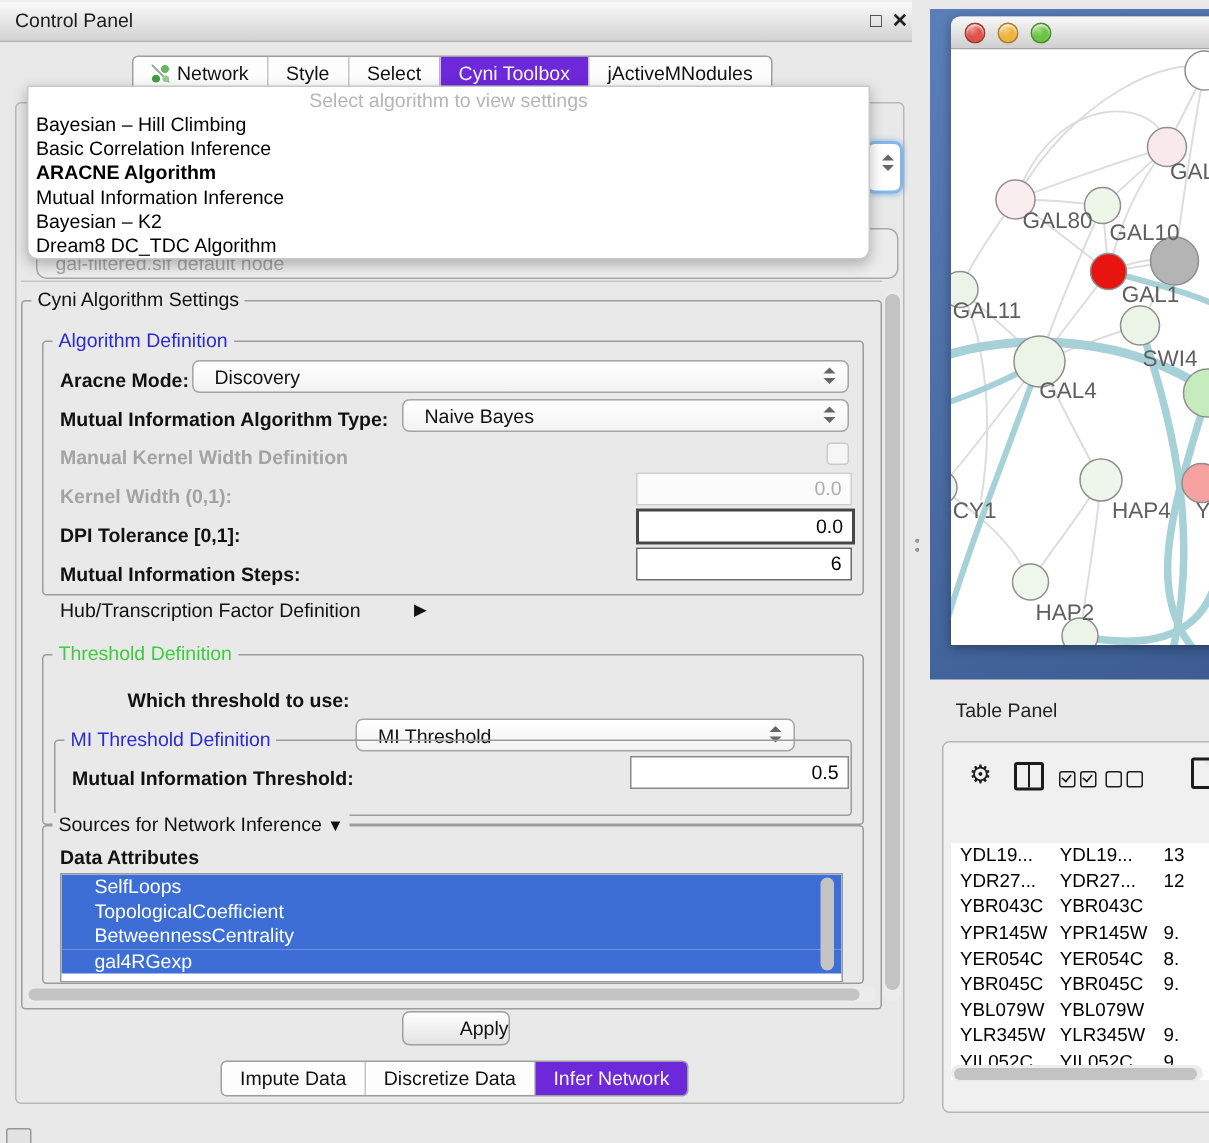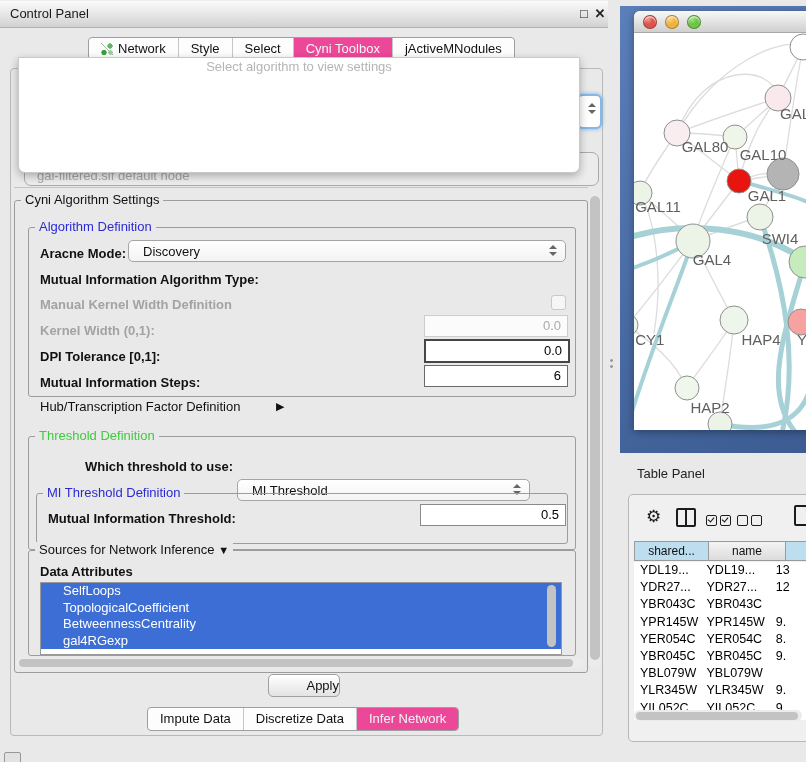--- a/index.html
+++ b/index.html
@@ -9,21 +9,21 @@
   
   .titlebar{left:0;top:4;width:608px;height:26px;background:linear-gradient(#fbfbfb,#d2d2d2);
             border-top:1px solid #eee;border-bottom:1px solid #b2b2b2;}
   .titlebar .t{position:absolute;left:10px;top:0;line-height:26px;font-size:13px;color:#1a1a1a;}
   .winbtn{position:absolute;top:0;width:16px;line-height:26px;text-align:center;font-size:13px;color:#222;font-weight:bold;cursor:default;}
   
   .tabbar{display:flex;align-items:stretch;height:22px;background:#fdfdfd;border:1px solid #9e9e9e;
           border-radius:4px;overflow:hidden;line-height:22px;}
   .tab{display:flex;align-items:center;gap:5px;padding:0 12px;font-size:13px;color:#111;border-left:1px solid #c6c6c6;white-space:nowrap;}
   .tab:first-child{border-left:none;}
-  .tab.active{background:#ec4899;color:#f4f4f4;}
+  .tab.active{background:#6d28d9;color:#f4f4f4;}
   .net-icon{width:12px;height:12px;display:inline-block;background:
     radial-gradient(circle at 3px 9.5px,#3f9e3f 2.4px,transparent 2.9px),
     radial-gradient(circle at 9px 3px,#62b562 2.4px,transparent 2.9px),
     radial-gradient(circle at 9.5px 9.5px,#9acb9a 2px,transparent 2.5px),
     linear-gradient(45deg,transparent 46%,#9bb59b 46%,#9bb59b 54%,transparent 54%);}
   
   .content-border{left:10px;top:68px;width:591px;height:666px;border:1px solid #b9b9b9;border-radius:4px;}
   
   .popup{left:18px;top:57px;width:560px;height:114px;background:#fff;border:1px solid #c9c9c9;
          border-radius:0 0 7px 7px;box-shadow:0 3px 9px rgba(0,0,0,0.28);z-index:50;overflow:hidden;}
@@ -127,40 +127,55 @@
       </span>
   </div>
   <div class="abs group-endline"></div>
 
   <div class="abs ghost-combo">
     <span>gal-filtered.sif default node</span>
   </div>
 
   <div class="abs popup">
     <div class="p-prompt">Select algorithm to view settings</div>
+    <div id="dd-options">
+        <div class="p-item">Bayesian – Hill Climbing</div>
+        <div class="p-item">Basic Correlation Inference</div>
+        <div class="p-item bold">ARACNE Algorithm</div>
+        <div class="p-item">Mutual Information Inference</div>
+        <div class="p-item">Bayesian – K2</div>
+        <div class="p-item">Dream8 DC_TDC Algorithm</div>
+      </div>
   </div>
 
   <div class="abs group" style="left:14px;top:200px;width:572px;height:471px;">
     <span class="gtitle">Cyni Algorithm Settings</span>
   </div>
 
   <div class="abs group" style="left:28px;top:227px;width:546px;height:168px;">
     <span class="gtitle blue">Algorithm Definition</span>
   </div>
 
   <span class="abs lbl" style="left:40px;top:246px;">Aracne Mode:</span>
   <div class="abs combo" style="left:128px;top:240px;width:438px;">
     <span>Discovery</span>
     <span class="spin">
         <i class="u"></i>
         <i class="dn"></i>
       </span>
   </div>
 
   <span class="abs lbl" style="left:40px;top:272px;">Mutual Information Algorithm Type:</span>
+  <div class="abs combo" style="left:268px;top:266px;width:298px;">
+    <span>Naive Bayes</span>
+    <span class="spin">
+        <i class="u"></i>
+        <i class="dn"></i>
+      </span>
+  </div>
 
   <span class="abs lbl dis" style="left:40px;top:297px;">Manual Kernel Width Definition</span>
   <div class="abs cb" style="left:551px;top:295px;"></div>
 
   <span class="abs lbl dis" style="left:40px;top:323px;">Kernel Width (0,1):</span>
   <div class="abs field" style="left:424px;top:315px;width:136px;border:1px solid #cdcdcd;background:#fbfbfb;color:#ababab;">0.0</div>
 
   <span class="abs lbl" style="left:40px;top:349px;">DPI Tolerance [0,1]:</span>
   <div class="abs field" style="left:424px;top:339px;width:136px;border:2px solid #464646;">0.0</div>
 
@@ -292,25 +307,20 @@
     </svg>
 
   <span class="abs tp-title" style="left:637px;top:466px;">Table Panel</span>
   <div class="abs tp-box"></div>
   <span class="abs" style="left:646px;top:506px;font-size:17px;color:#1c1c1c;">⚙</span>
   <div class="abs icon-cols" style="left:676px;top:508px;"></div>
   <div class="abs" style="left:706px;top:512px;"><span class="cbx c"></span><span class="cbx c"></span></div>
   <div class="abs" style="left:737px;top:512px;"><span class="cbx"></span><span class="cbx"></span></div>
   <div class="abs icon-file" style="left:794px;top:505px;"></div>
 
-  <div class="abs thead" id="thead">
-      <div class="th" style="left: 0px; width: 73px; background: rgb(188, 222, 238);">shared...</div>
-      <div class="th" style="left: 74px; width: 76px; background: linear-gradient(rgb(244, 244, 244), rgb(220, 220, 220));">name</div>
-      <div class="th" style="left: 151px; width: 40px; background: rgb(188, 222, 238);"></div>
-    </div>
   <div class="abs tbody" id="tbody">
       <div class="tr">
         <div class="td c1">YDL19...</div>
         <div class="td c2">YDL19...</div>
         <div class="td c3">13</div>
       </div>
       <div class="tr">
         <div class="td c1">YDR27...</div>
         <div class="td c2">YDR27...</div>
         <div class="td c3">12</div>

